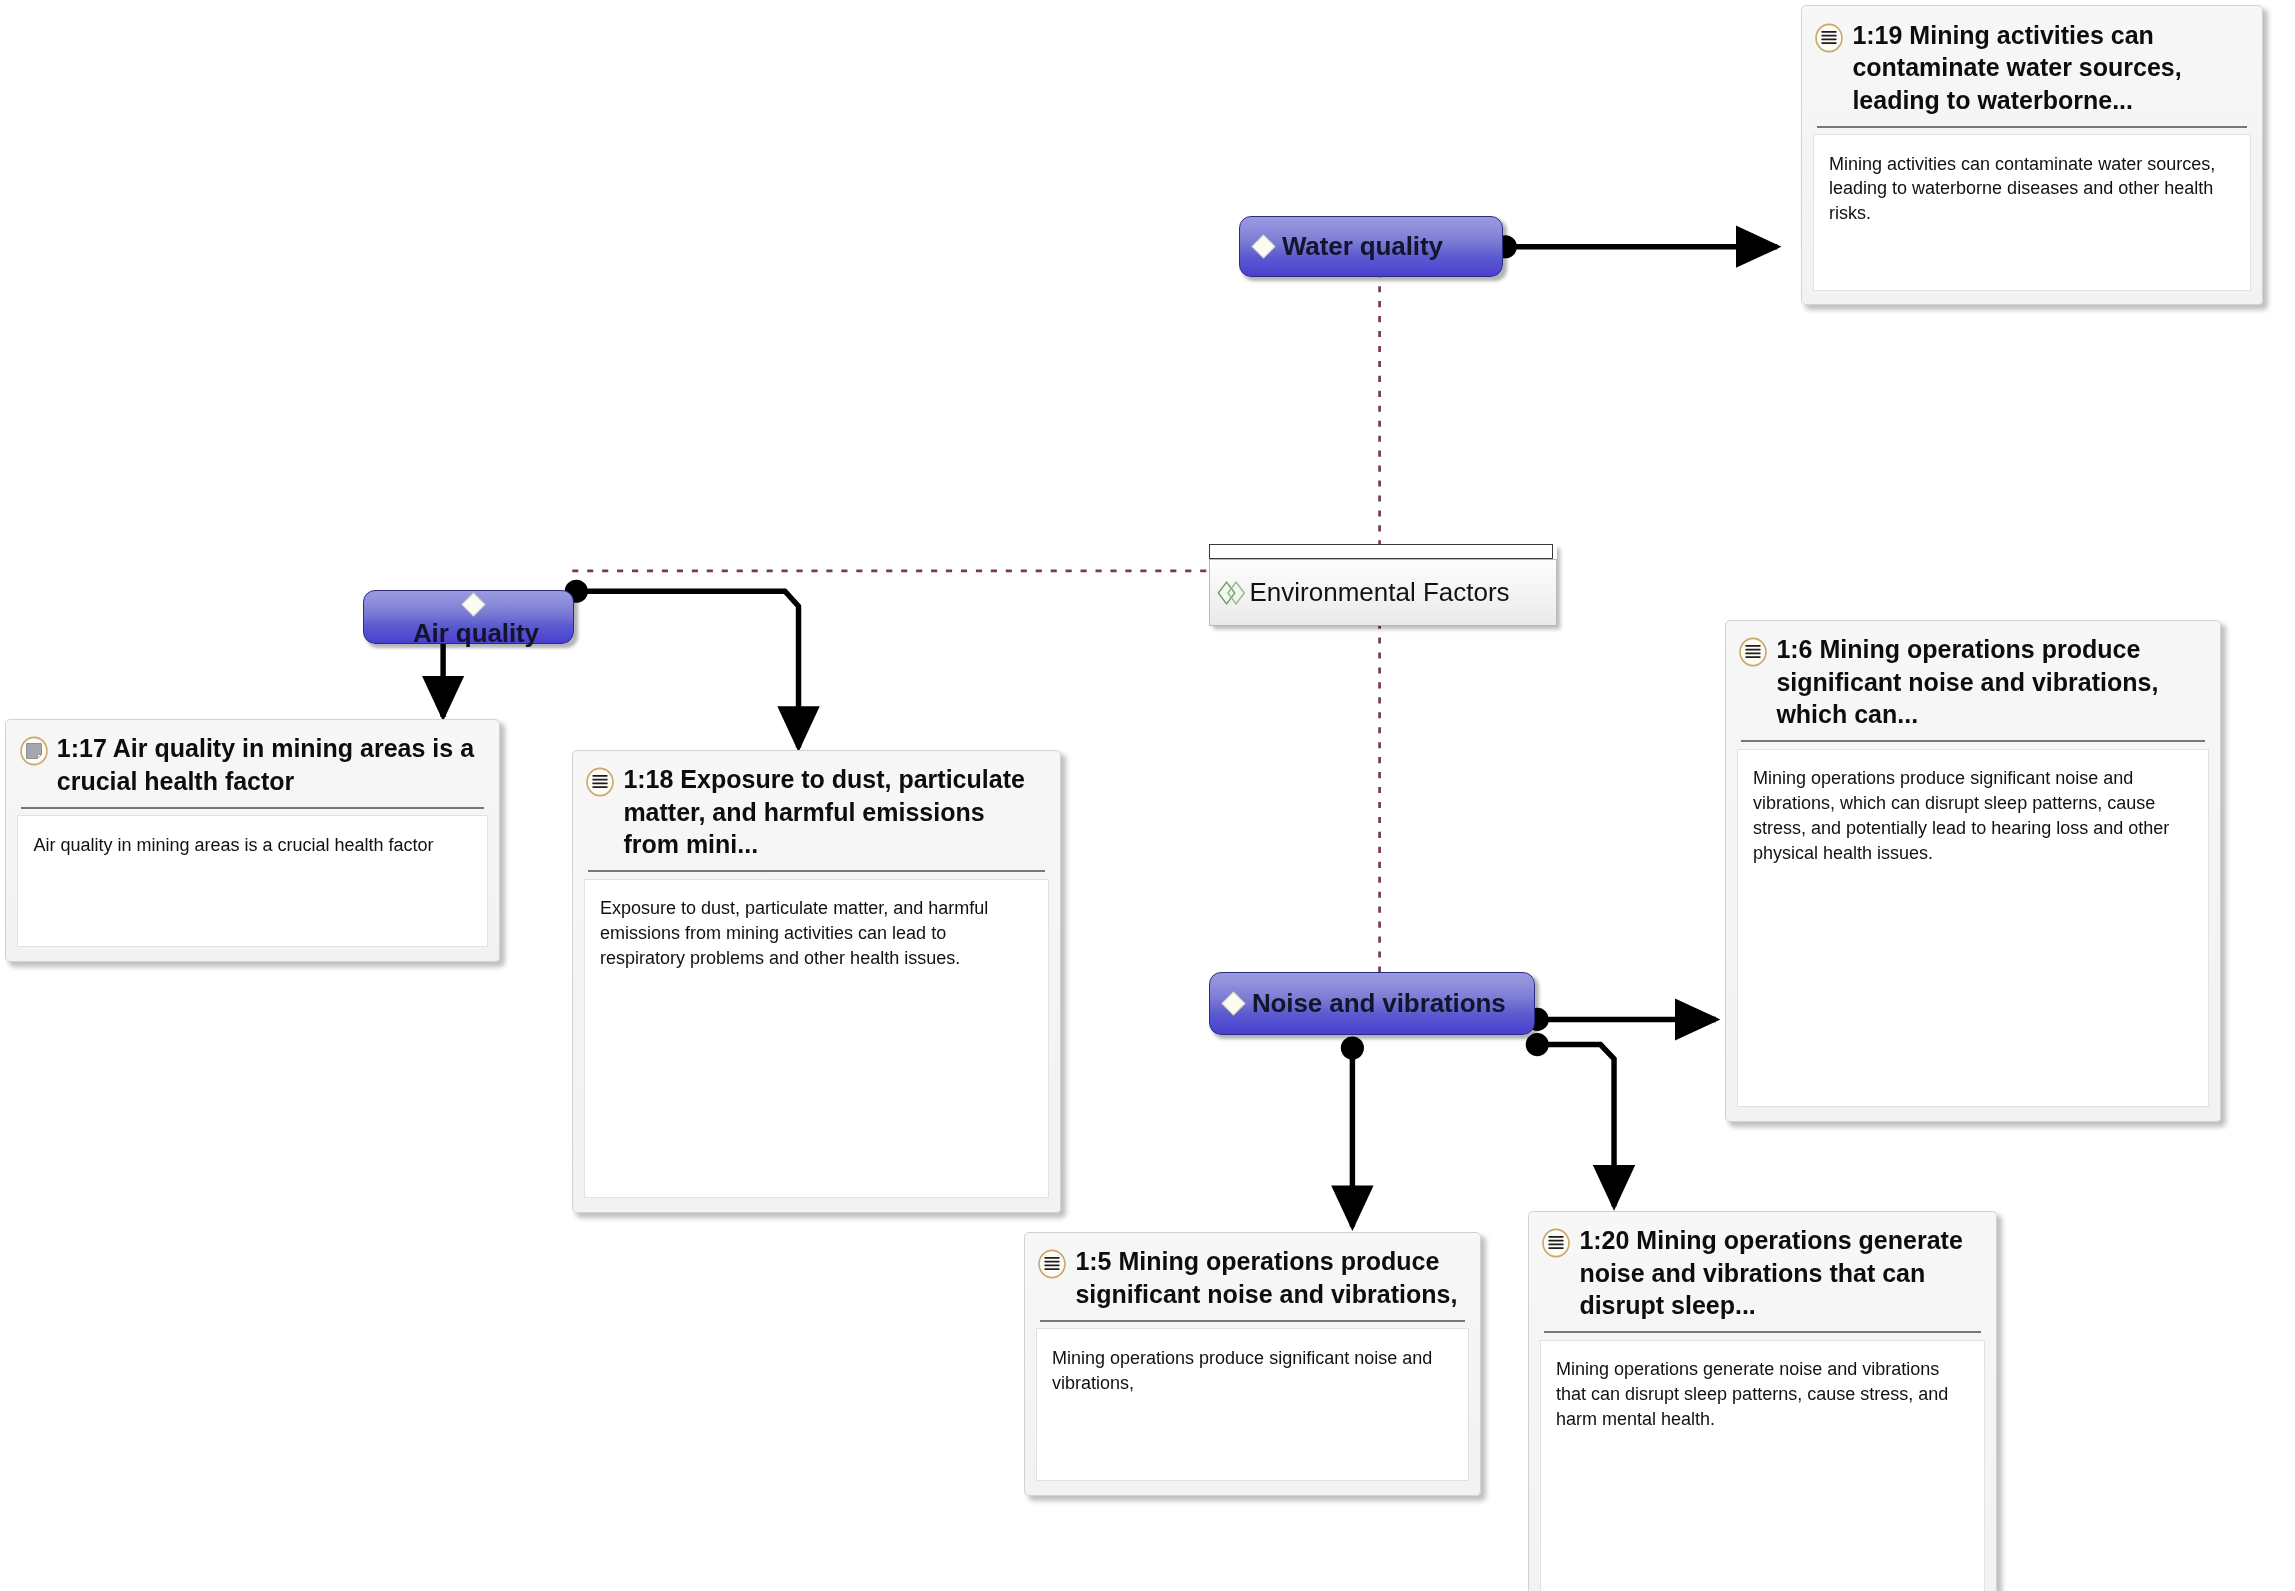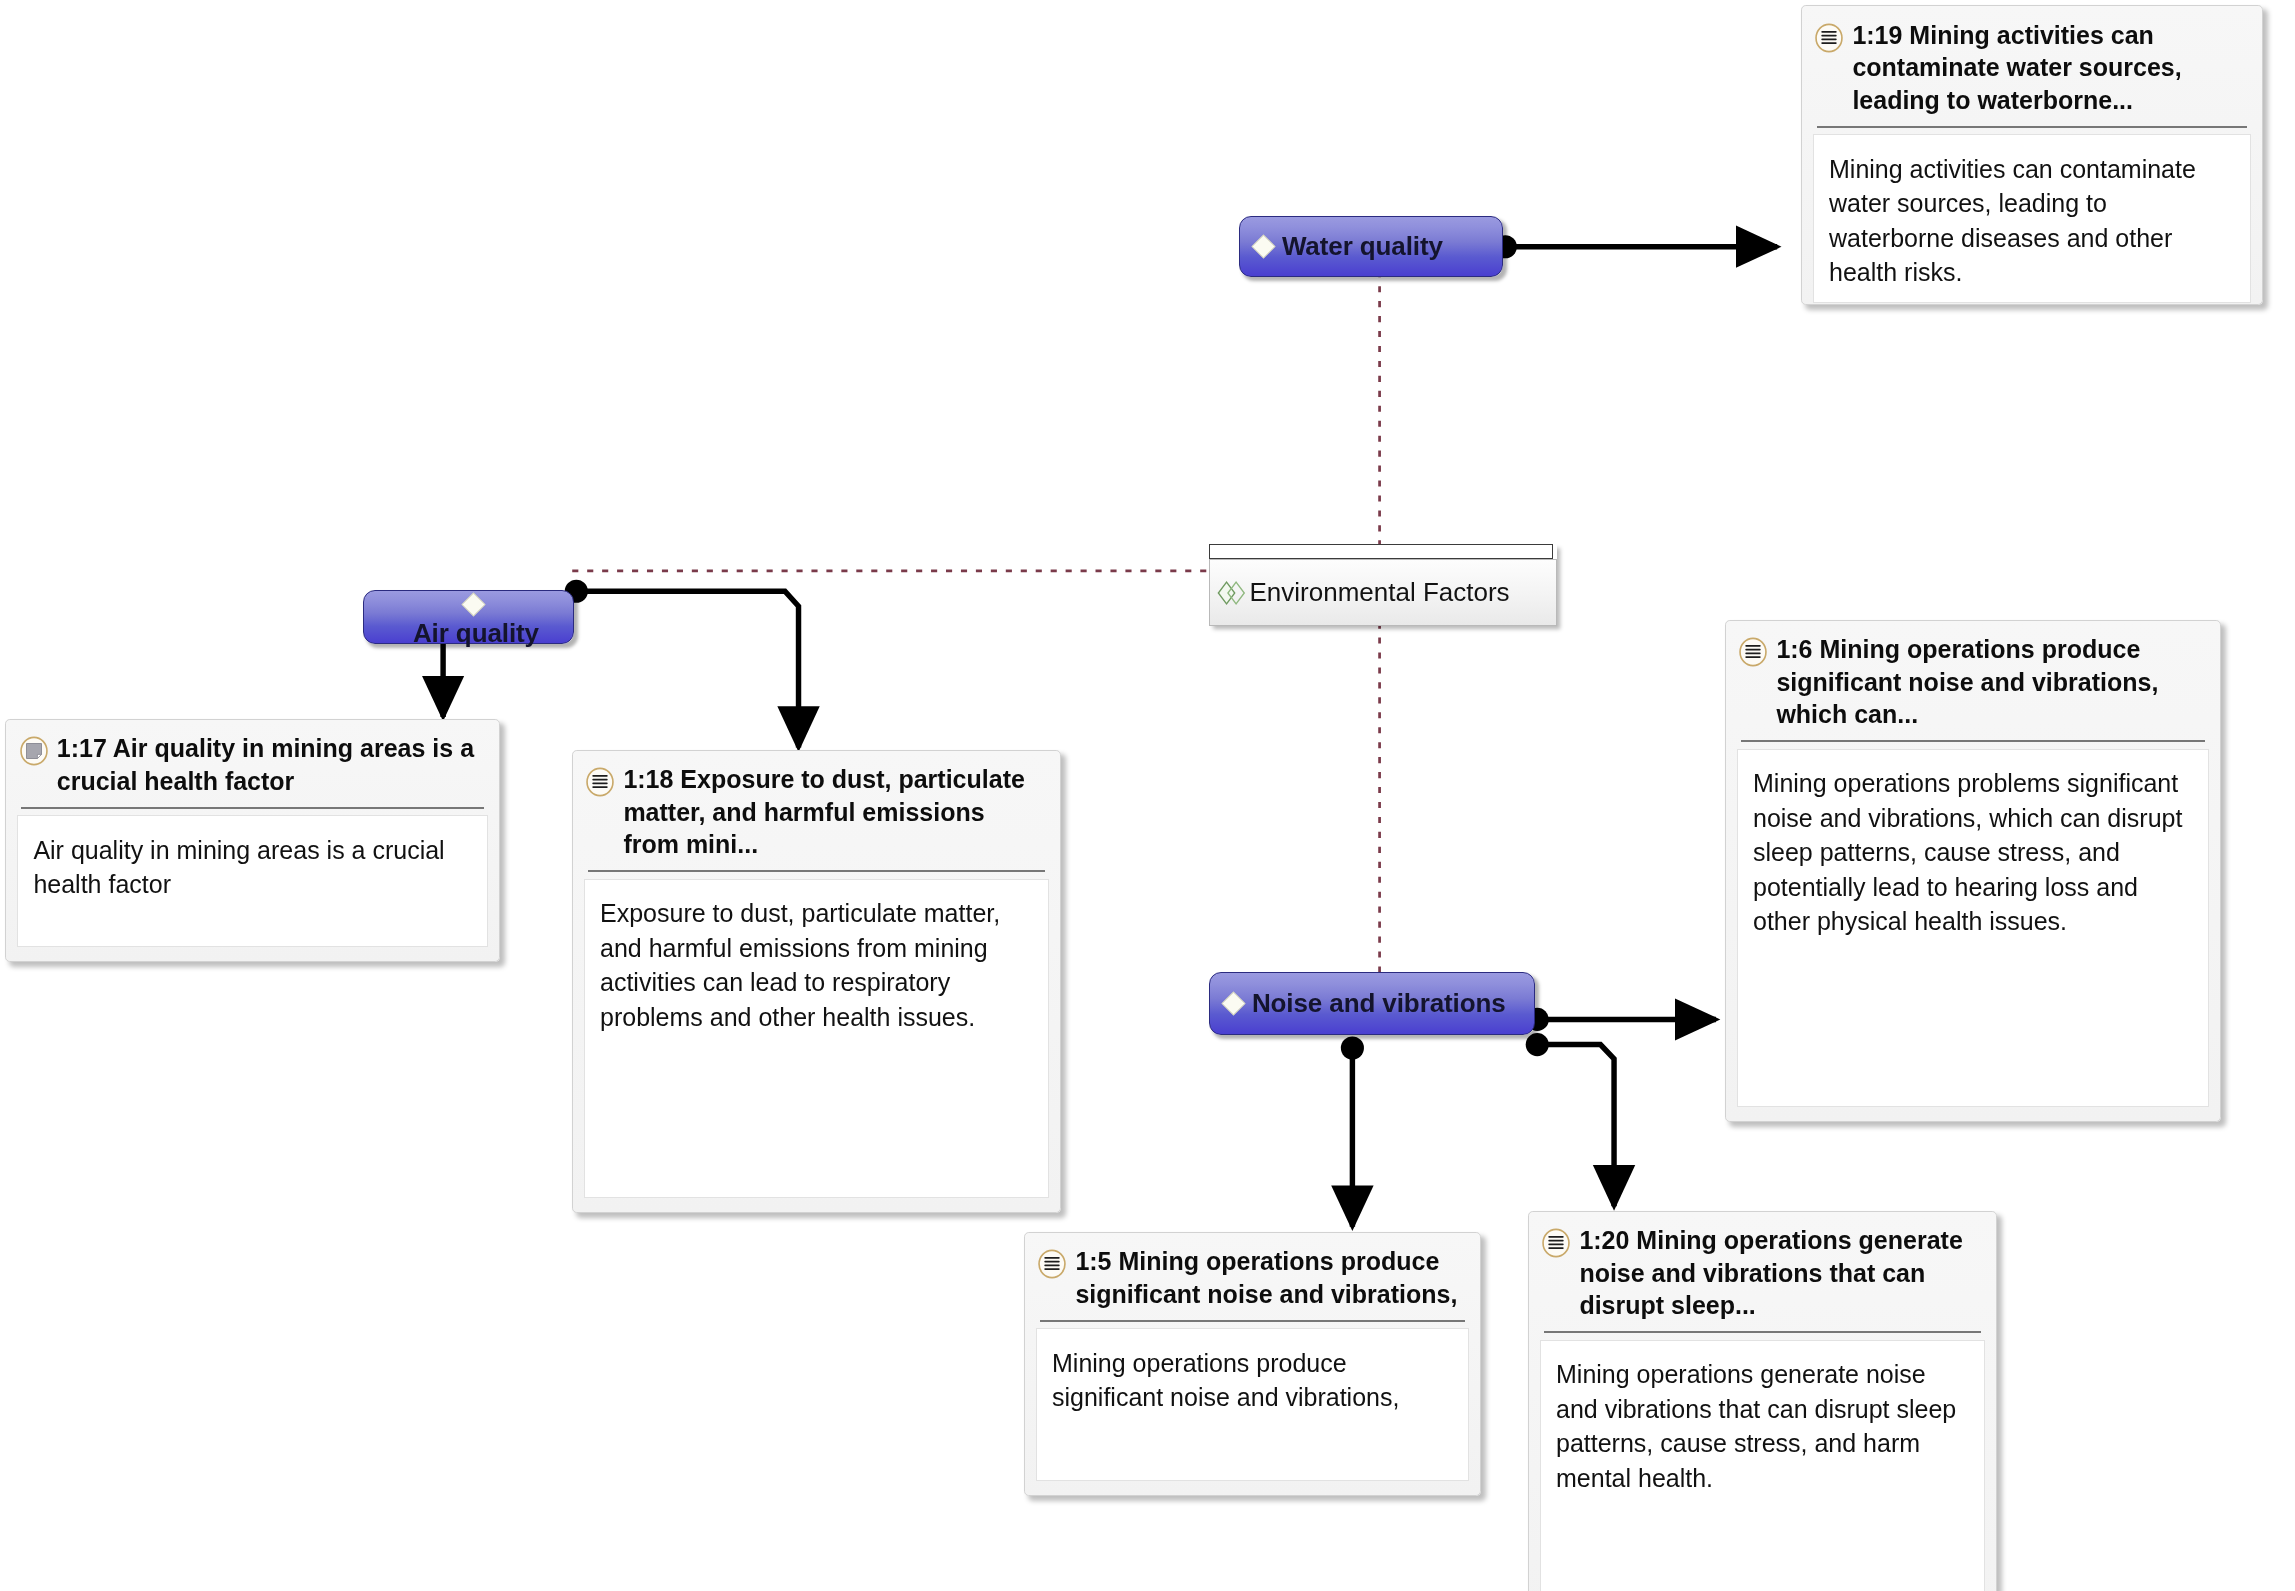--- a/index.html
+++ b/index.html
@@ -134,21 +134,21 @@
     margin: 5.4px 15px 0 15px;
   }
   .note-body {
     flex: 1 1 auto;
     margin: 6.8px 11px 13.6px 11px;
     background: #ffffff;
     border: 0.7px solid #e2e2e2;
     padding: 16.3px 15px 12.2px 15px;
   }
   .note-text {
-    font-size: 25px;
+    font-size: 18px;
     line-height: 1.38;
     color: #111111;
     white-space: pre-line;
   }
 </style>
 </head>
 <body>
 
 <div id="canvas">
 
@@ -277,21 +277,21 @@
           <line x1="12" y1="13" x2="32" y2="13"></line>
           <line x1="12" y1="18.5" x2="32" y2="18.5"></line>
           <line x1="12" y1="24" x2="32" y2="24"></line>
           <line x1="12" y1="29.5" x2="32" y2="29.5"></line>
         </g>
       </svg>
       <div class="note-title">1:6 Mining operations produce significant noise and vibrations, which can...</div>
     </div>
     <div class="note-rule"></div>
     <div class="note-body">
-      <div class="note-text">Mining operations problems significant noise and vibrations, which can  disrupt sleep patterns, cause stress, and potentially lead to hearing loss and other physical health issues.</div>
+      <div class="note-text">Mining operations produce significant noise and vibrations, which can  disrupt sleep patterns, cause stress, and potentially lead to hearing loss and other physical health issues.</div>
     </div>
   </div>
 
   <div class="note-card" style="left:1024px; top:1232px; width:457px; height:264px;">
     <div class="note-head">
       <svg class="note-icon" viewBox="0 0 44 44">
         <ellipse cx="22" cy="22" rx="19" ry="20" fill="#fdfbf6" stroke="#c9a96a" stroke-width="2.4"></ellipse>
         <g stroke="#1d1d1d" stroke-width="2.6" stroke-linecap="round">
           <line x1="12" y1="13" x2="32" y2="13"></line>
           <line x1="12" y1="18.5" x2="32" y2="18.5"></line>

